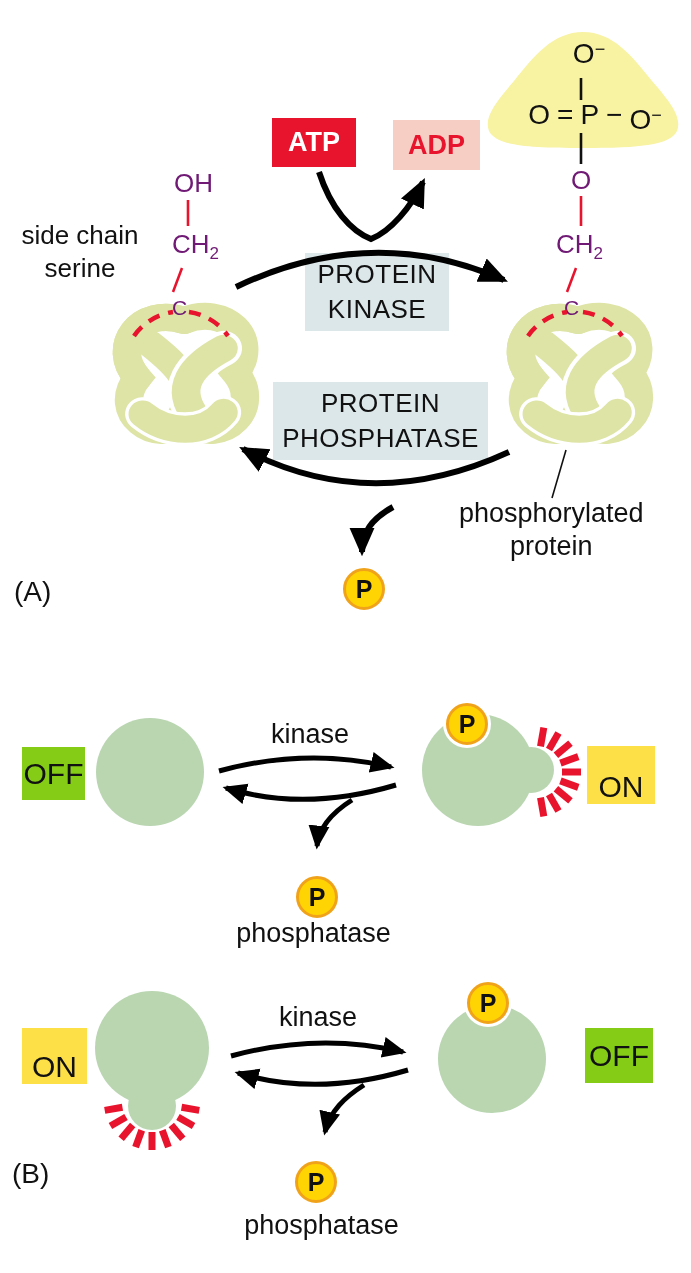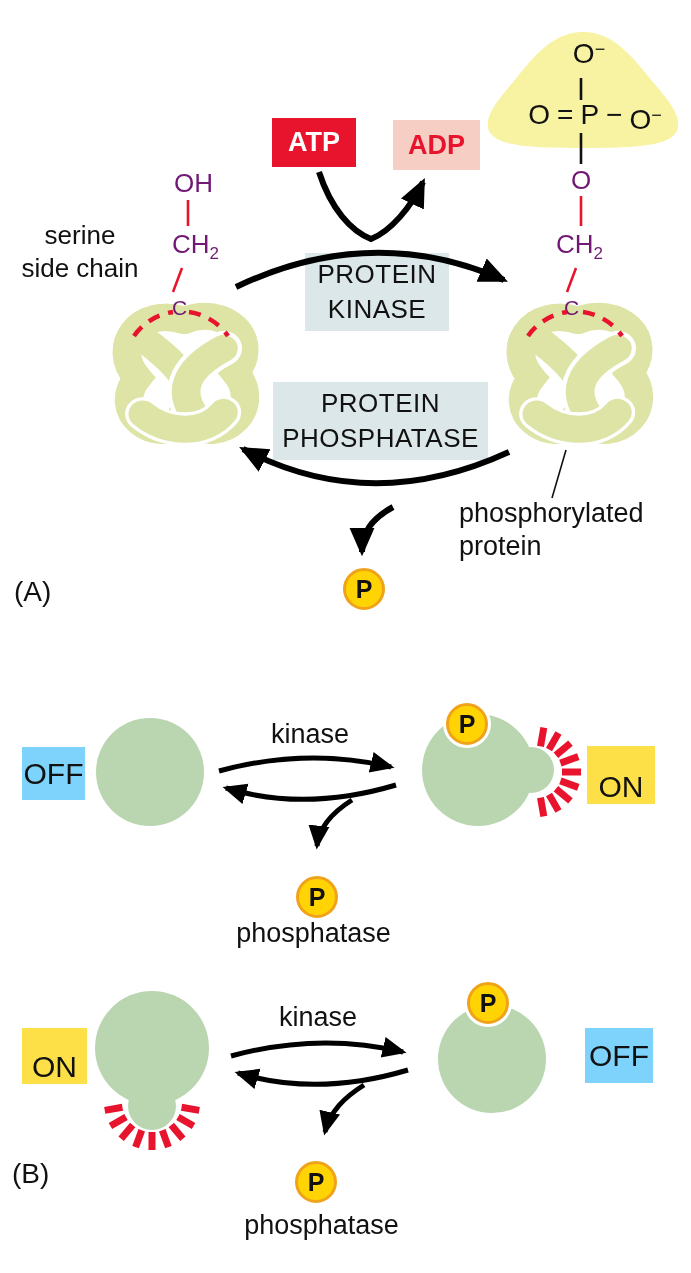--- a/index.html
+++ b/index.html
@@ -11,30 +11,30 @@
   svg.layer{position:absolute;left:0;top:0;width:691px;height:1273px;}
   
   .nucbox{display:flex;align-items:center;justify-content:center;font-weight:700;font-size:27px;}
   #atp-box{left:272px;top:118px;width:84px;height:49px;background:#e8132c;color:#fff;}
   #adp-box{left:393px;top:120px;width:87px;height:50px;background:#f7cec3;color:#e8132c;align-items:center;}
   .enzbox{background:#dce7ea;display:flex;flex-direction:column;align-items:center;justify-content:center;
           font-size:26px;line-height:35px;letter-spacing:.5px;color:#111;}
   #kinase-box{left:305px;top:253px;width:144px;height:78px;}
   #pptase-box{left:273px;top:382px;width:215px;height:78px;}
   .statebox{display:flex;align-items:center;justify-content:center;font-size:30px;color:#111;}
-  .statebox.gray{background:#7dd3fc;}
+  .statebox.gray{background:#84cc16;}
   .statebox.pink{background:#fde047;align-items:flex-end;}
   #off1{left:22px;top:747px;width:63px;height:53px;}
   #on1 {left:587px;top:746px;width:68px;height:58px;}
   #on2 {left:22px;top:1028px;width:65px;height:56px;}
   #off2{left:585px;top:1028px;width:68px;height:55px;}
   
   .lbl{font-size:27px;line-height:33px;color:#111;}
   #serine-label{left:5px;top:219px;width:150px;text-align:center;font-size:26px;}
-  #phospho-label{left:459px;top:497px;text-align:left;}
+  #phospho-label{left:459px;top:497px;text-align:center;}
   .panel-letter{font-size:28px;color:#111;}
   #label-a{left:14px;top:576px;}
   #label-b{left:12px;top:1158px;}
   .smalllbl{font-size:27px;color:#111;text-align:center;}
   #kinase1{left:245px;top:719px;width:130px;}
   #kinase2{left:253px;top:1002px;width:130px;}
   #phosphatase1{left:221px;top:918px;width:185px;}
   #phosphatase2{left:229px;top:1210px;width:185px;}
   
   .chem{color:#701a75;font-size:26px;line-height:28px;}
@@ -88,22 +88,22 @@
       <circle cx="150" cy="772" r="54"></circle>
       <circle cx="478" cy="770" r="56"></circle>
       <circle cx="531" cy="770" r="23"></circle>
       <circle cx="152" cy="1048" r="57"></circle>
       <circle cx="152" cy="1106" r="24"></circle>
       <circle cx="492" cy="1059" r="54"></circle>
     </g>
   </svg>
 
   <div class="abs lbl" id="serine-label">
+    <div>side chain</div>
     <div>serine</div>
-    <div>side chain</div>
   </div>
 
   <div class="abs chem" id="oh">OH</div>
   <div class="abs chem" id="ch2-left"><span>CH</span><sub>2</sub></div>
   <div class="abs chem" id="c-left">C</div>
 
   <div class="abs po" id="po-top"><span>O</span><sup>−</sup></div>
   <div class="abs po" id="po-row">
     <span>O</span>
     <span>=</span>

